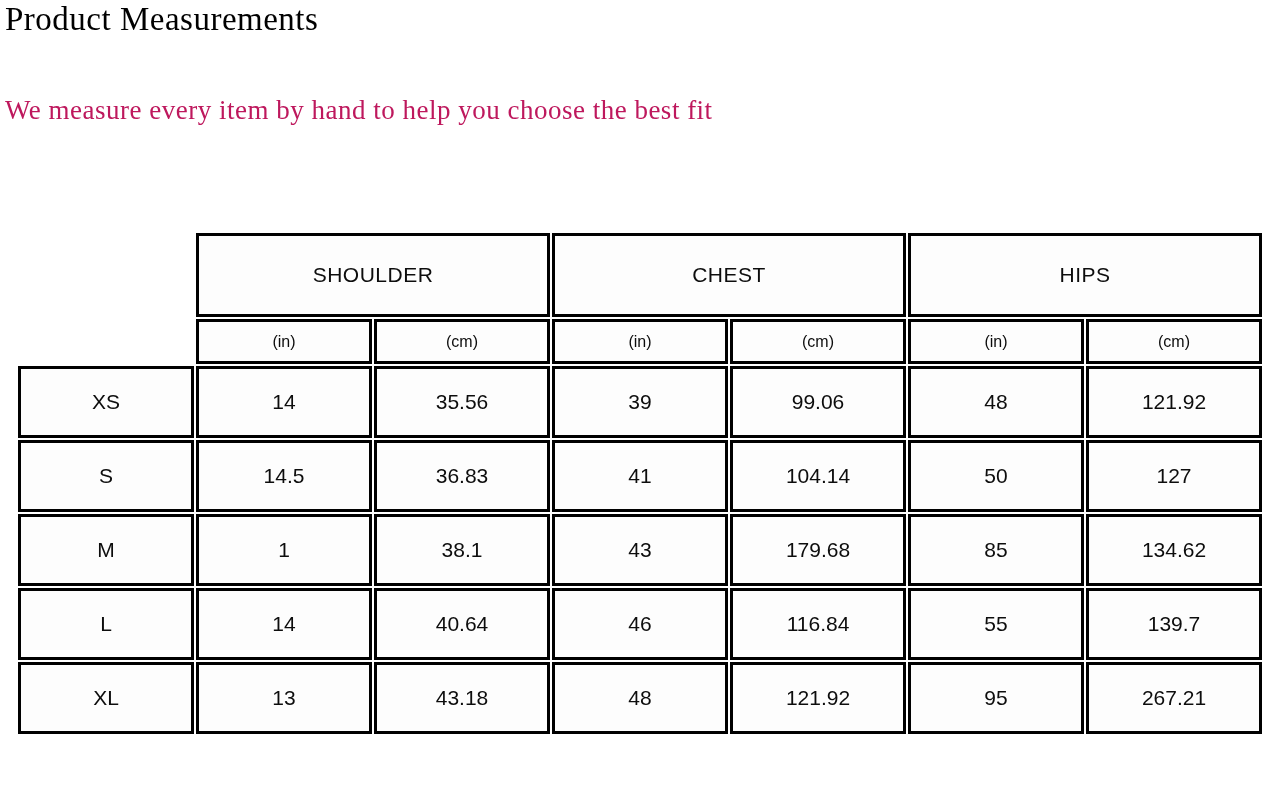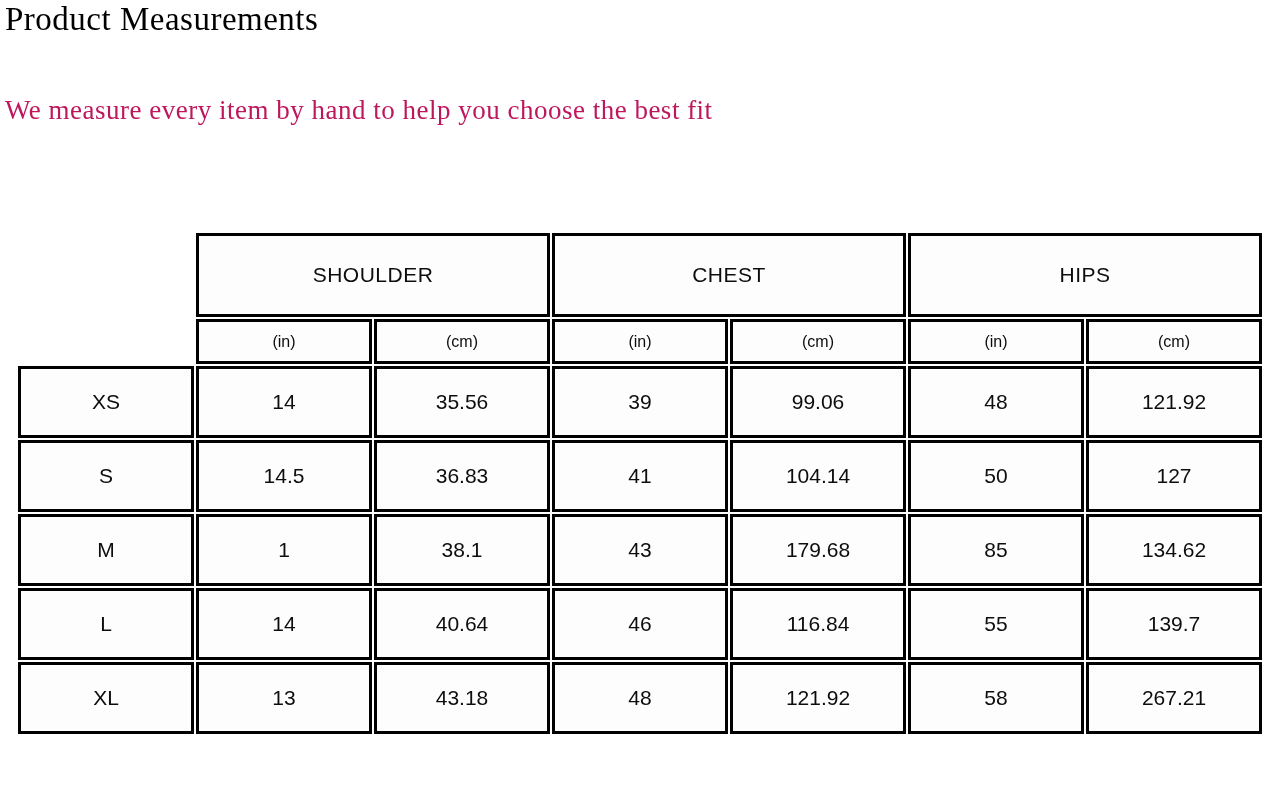--- a/index.html
+++ b/index.html
@@ -145,18 +145,18 @@
         <td>116.84</td>
         <td>55</td>
         <td>139.7</td>
       </tr>
       <tr class="data-row">
         <td>XL</td>
         <td>13</td>
         <td>43.18</td>
         <td>48</td>
         <td>121.92</td>
-        <td>58</td>
+        <td>95</td>
         <td>267.21</td>
       </tr>
     </tbody>
   </table>
 </div>
 
 </body></html>

